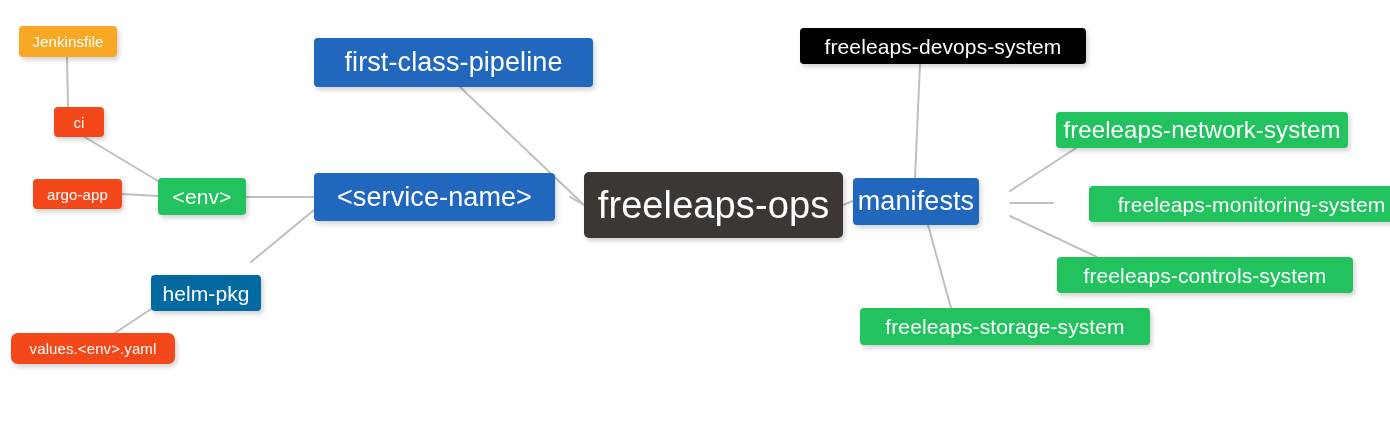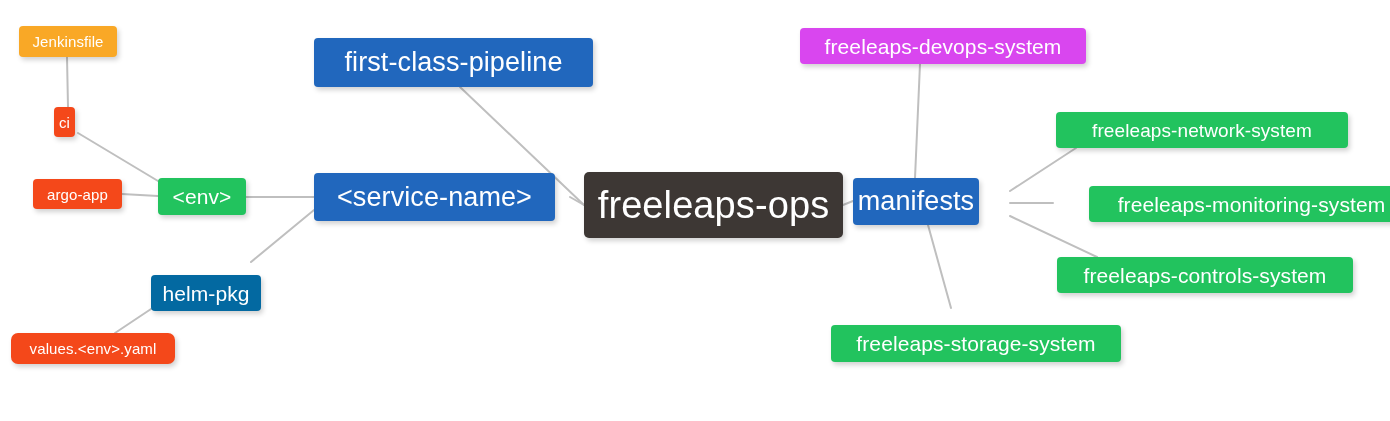--- a/index.html
+++ b/index.html
@@ -78,39 +78,39 @@
       </div>
       <div class="node" style="left: 853px; top: 178px; width: 126px; height: 47px; background: rgb(33, 103, 189); font-size: 27px; border-radius: 4px;">
         <span class="node-label">manifests</span>
       </div>
       <div class="node" style="left: 158px; top: 178px; width: 88px; height: 37px; background: rgb(34, 195, 94); font-size: 21px; border-radius: 4px;">
         <span class="node-label">&lt;env&gt;</span>
       </div>
       <div class="node" style="left: 151px; top: 259px; width: 110px; height: 36px; background: #0369a1; font-size: 21px; border-radius: 4px; margin-top: 16px;">
         <span class="node-label">helm-pkg</span>
       </div>
-      <div class="node" style="left: 800px; top: 28px; width: 286px; height: 36px; background: #d946ef; font-size: 21px; border-radius: 4px;">
+      <div class="node" style="left: 800px; top: 28px; width: 286px; height: 36px; background: #000000; font-size: 21px; border-radius: 4px;">
         <span class="node-label">freeleaps-devops-system</span>
       </div>
-      <div class="node" style="left: 1056px; top: 112px; width: 292px; height: 36px; background: rgb(34, 195, 94); font-size: 19px; border-radius: 4px;">
+      <div class="node" style="left: 1056px; top: 112px; width: 292px; height: 36px; background: rgb(34, 195, 94); font-size: 24px; border-radius: 4px;">
         <span class="node-label">freeleaps-network-system</span>
       </div>
       <div class="node" style="left: 1053px; top: 186px; width: 325px; height: 36px; background: rgb(34, 195, 94); font-size: 21px; border-radius: 4px; margin-left: 36px;">
         <span class="node-label">freeleaps-monitoring-system</span>
       </div>
       <div class="node" style="left: 1057px; top: 257px; width: 296px; height: 36px; background: rgb(34, 195, 94); font-size: 21px; border-radius: 4px;">
         <span class="node-label">freeleaps-controls-system</span>
       </div>
-      <div class="node" style="left: 831px; top: 308px; width: 290px; height: 37px; background: rgb(34, 195, 94); font-size: 21px; border-radius: 4px; margin-top: 17px;">
+      <div class="node" style="left: 860px; top: 308px; width: 290px; height: 37px; background: rgb(34, 195, 94); font-size: 21px; border-radius: 4px;">
         <span class="node-label">freeleaps-storage-system</span>
       </div>
       <div class="node" style="left: 19px; top: 26px; width: 98px; height: 31px; background: rgb(249, 168, 38); font-size: 15px; border-radius: 4px;">
         <span class="node-label">Jenkinsfile</span>
       </div>
-      <div class="node" style="left: 54px; top: 107px; width: 21px; height: 30px; background: rgb(244, 72, 26); font-size: 15px; border-radius: 4px;">
+      <div class="node" style="left: 54px; top: 107px; width: 50px; height: 30px; background: rgb(244, 72, 26); font-size: 15px; border-radius: 4px;">
         <span class="node-label">ci</span>
       </div>
       <div class="node" style="left: 33px; top: 179px; width: 89px; height: 30px; background: rgb(244, 72, 26); font-size: 15px; border-radius: 4px;">
         <span class="node-label">argo-app</span>
       </div>
       <div class="node" style="left: 11px; top: 333px; width: 164px; height: 31px; background: rgb(244, 72, 26); font-size: 15px; border-radius: 7px;">
         <span class="node-label">values.&lt;env&gt;.yaml</span>
       </div>
     </div>
 </div>

